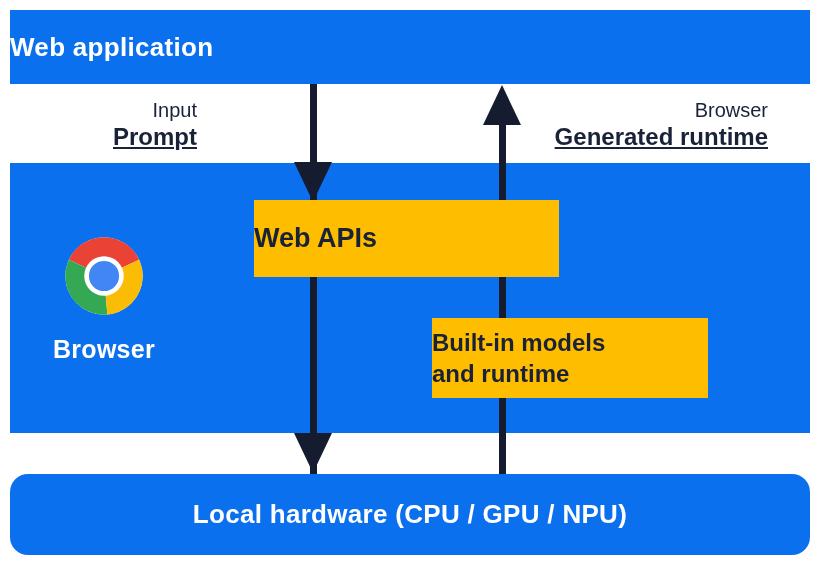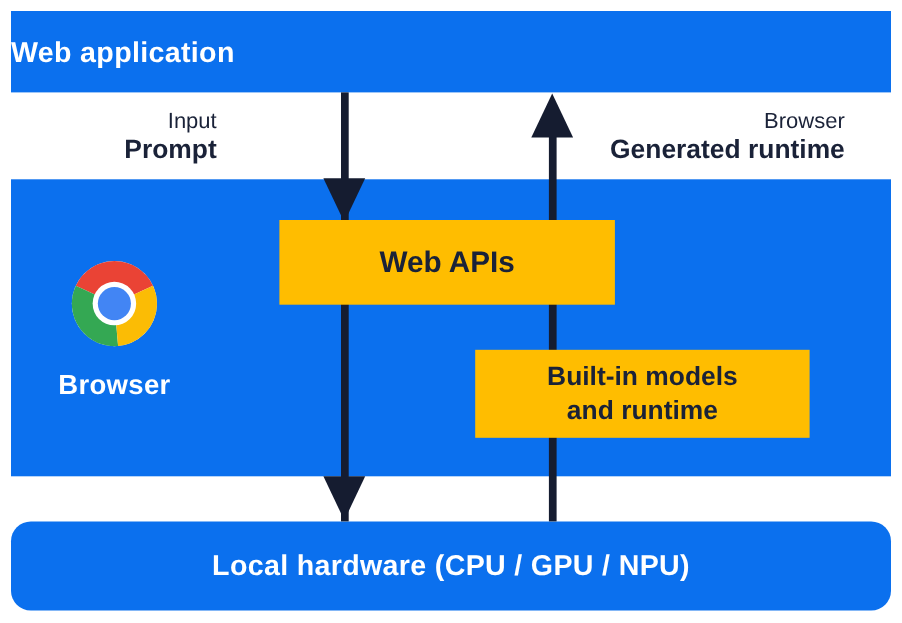--- a/index.html
+++ b/index.html
@@ -32,21 +32,21 @@
   }
   .io-label {
     position: absolute;
     top: 99px;
     color: var(--c-dark_text, #1a2238);
     line-height: 1.18;
   }
   .io-label.input  { left: 113px; text-align: right; }
   .io-label.output { right: 52px; text-align: right; }
   .io-caption { font-size: 20px; font-weight: 400; }
-  .io-value   { font-size: 24px; font-weight: bold; }
+  .io-value   { font-size: 24px; font-weight: bold; text-decoration: underline; }
   .vline {
     position: absolute;
     width: 7px;
     background: var(--c-arrow, #151c30);
     z-index: 2;
   }
   .line-down { left: 310px; top: 84px;  height: 390px; }
   .line-up   { left: 499px; top: 115px; height: 359px; }
   .arrowhead {
     position: absolute;
@@ -60,27 +60,27 @@
   .head-mid    { left: 294px; top: 162px; }
   .head-bottom { left: 294px; top: 433px; }
   .head-top    { left: 483px; top: 85px; }
   .ybox {
     position: absolute;
     background: var(--c-yellow, #ffbd00);
     color: var(--c-dark_text, #1a2238);
     font-weight: bold;
     display: flex;
     flex-direction: column;
-    align-items: center;
+    align-items: flex-start;
     justify-content: center;
     text-align: center;
     z-index: 3;
   }
   .ybox.webapis { left: 254px; top: 200px; width: 305px; height: 77px; font-size: 27px; }
-  .ybox.builtin { left: 432px; top: 318px; width: 304px; height: 80px; font-size: 24px; line-height: 1.3; }
+  .ybox.builtin { left: 432px; top: 318px; width: 276px; height: 80px; font-size: 24px; line-height: 1.3; }
   .browser-wrap {
     position: absolute;
     left: 14px;
     top: 233px;
     width: 180px;
     text-align: center;
     z-index: 3;
   }
   .chrome-logo { width: 86px; height: 86px; display: inline-block; }
   .browser-label {

